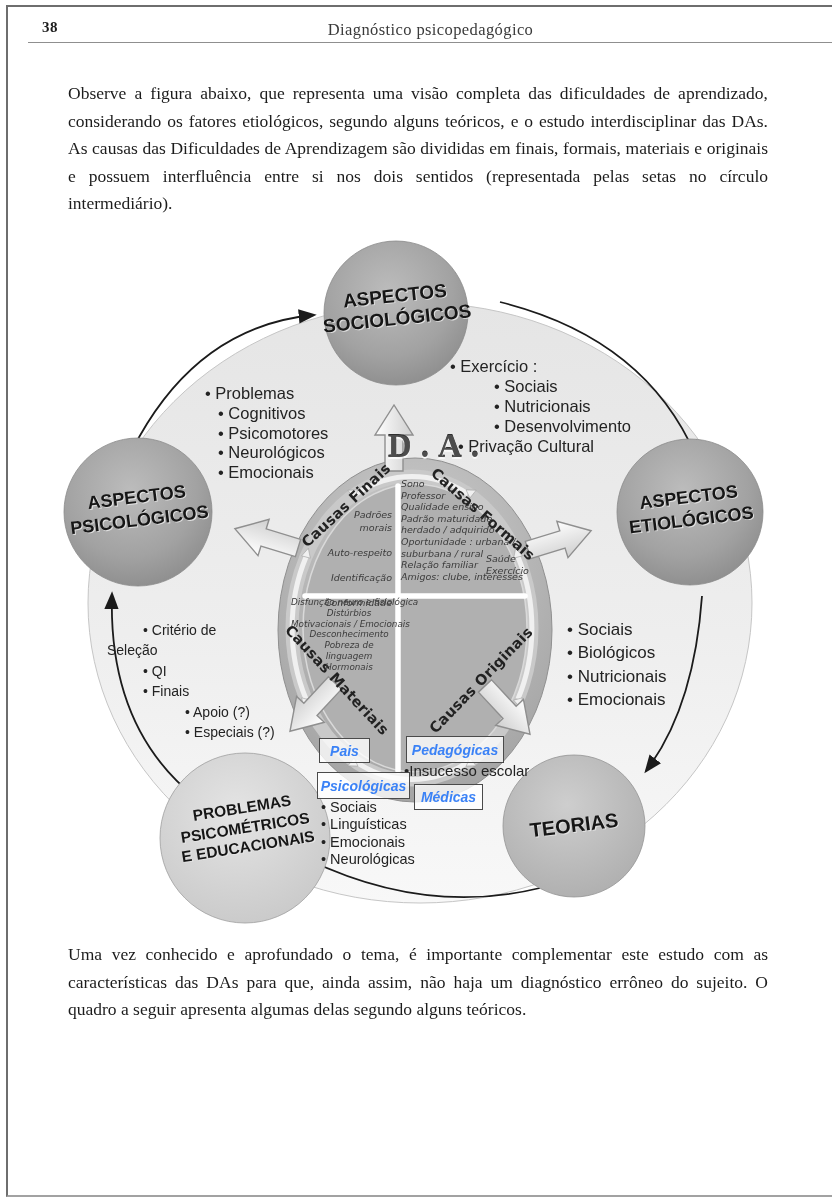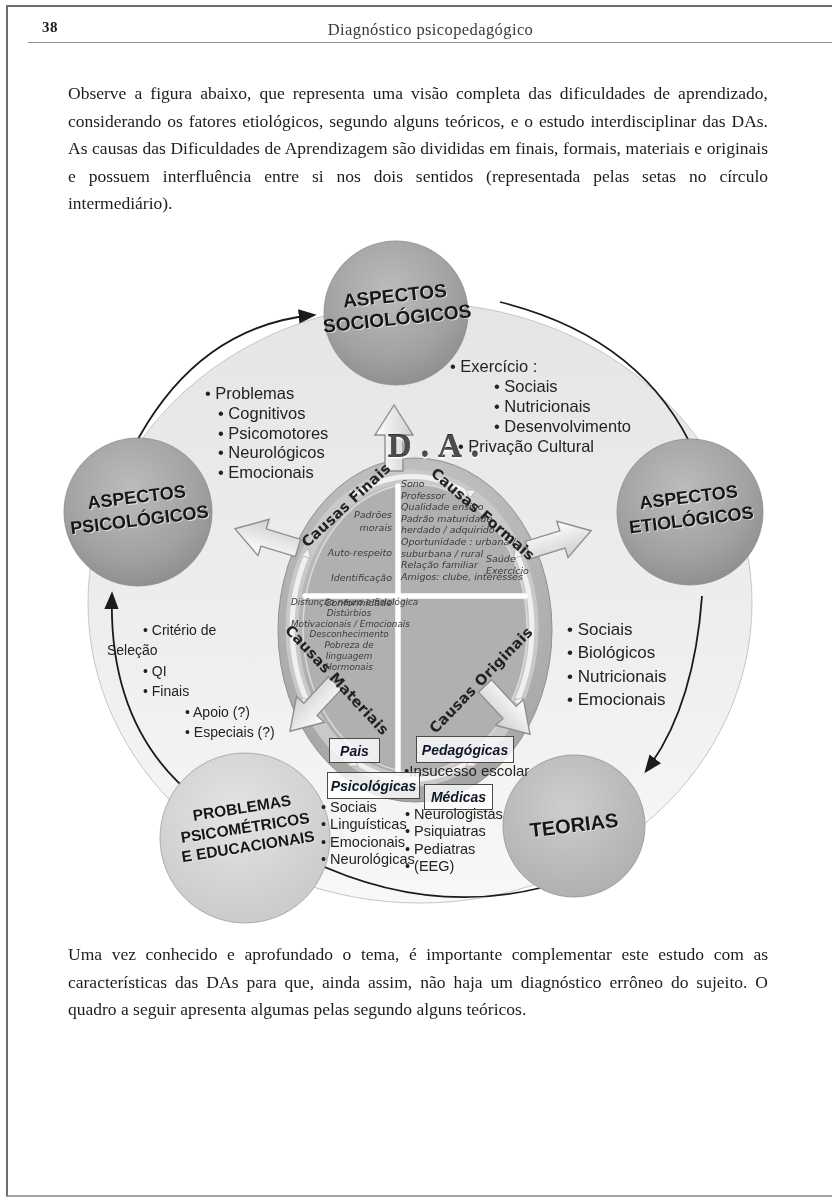--- a/index.html
+++ b/index.html
@@ -62,21 +62,21 @@
   .list-c{left:107px;top:392px;font-size:14px;line-height:20.4px;}
   .list-c div:nth-child(1),.list-c div:nth-child(3),.list-c div:nth-child(4){padding-left:36px;}
   .list-c div:nth-child(5),.list-c div:nth-child(6){padding-left:78px;}
   .list-d{left:567px;top:390px;font-size:17px;line-height:23.4px;}
   .list-psi{left:321px;top:571px;font-size:14.5px;line-height:17.4px;}
   .list-med{left:405px;top:578px;font-size:14.5px;line-height:17.4px;}
   .insucesso{left:404px;top:534px;font-family:"Liberation Sans",sans-serif;font-size:15px;color:#232323;}
 
   .box{position:absolute;border:1.5px solid #4a4a4a;background:rgba(255,255,255,.78);
        font-family:"Liberation Sans",sans-serif;font-style:italic;font-weight:bold;font-size:14px;
-       color:#0f172a;display:flex;align-items:center;justify-content:center;margin-left:10px;}
+       color:#3b82f6;display:flex;align-items:center;justify-content:center;}
   .box-pais{left:319px;top:510px;width:49px;height:23px;}
   .box-ped{left:406px;top:508px;width:96px;height:25px;}
   .box-psi{left:317px;top:544px;width:91px;height:25px;}
   .box-med{left:414px;top:556px;width:67px;height:24px;}
 </style>
 </head>
 <body>
 
 <div class="page">
   <div class="frame"></div>
@@ -271,22 +271,16 @@
     <div class="box box-ped">Pedagógicas</div>
     <div class="ov insucesso">•Insucesso escolar</div>
     <div class="box box-psi">Psicológicas</div>
     <div class="ov blist list-psi">
       <div>• Sociais</div>
       <div>• Linguísticas</div>
       <div>• Emocionais</div>
       <div>• Neurológicas</div>
     </div>
     <div class="box box-med">Médicas</div>
-    <div class="ov blist list-med">
-      <div>• Neurologistas</div>
-      <div>• Psiquiatras</div>
-      <div>• Pediatras</div>
-      <div>• (EEG)</div>
-    </div>
   </div>
 
-  <p class="para closing">Uma vez conhecido e aprofundado o tema, é importante complementar este estudo com as características das DAs para que, ainda assim, não haja um diagnóstico errôneo do sujeito. O quadro a seguir apresenta algumas pelas segundo alguns teóricos.</p>
+  <p class="para closing">Uma vez conhecido e aprofundado o tema, é importante complementar este estudo com as características das DAs para que, ainda assim, não haja um diagnóstico errôneo do sujeito. O quadro a seguir apresenta algumas delas segundo alguns teóricos.</p>
 </div>
 
 </body></html>

